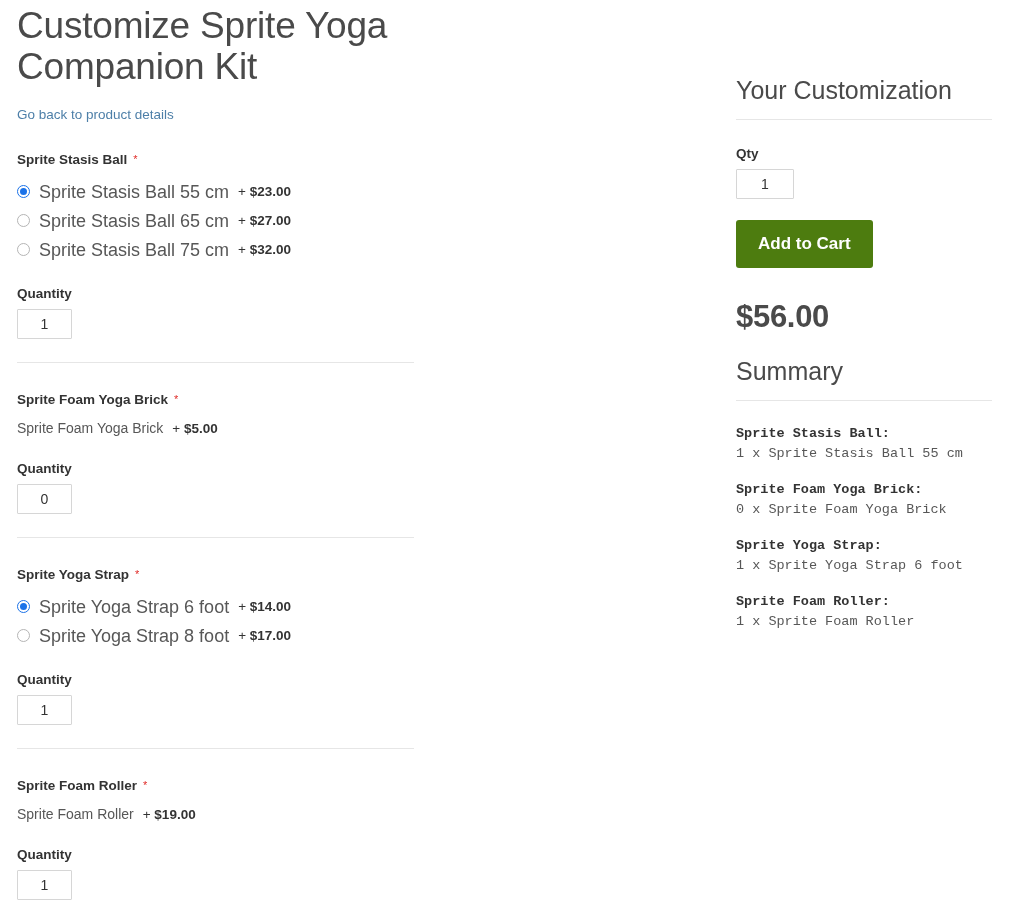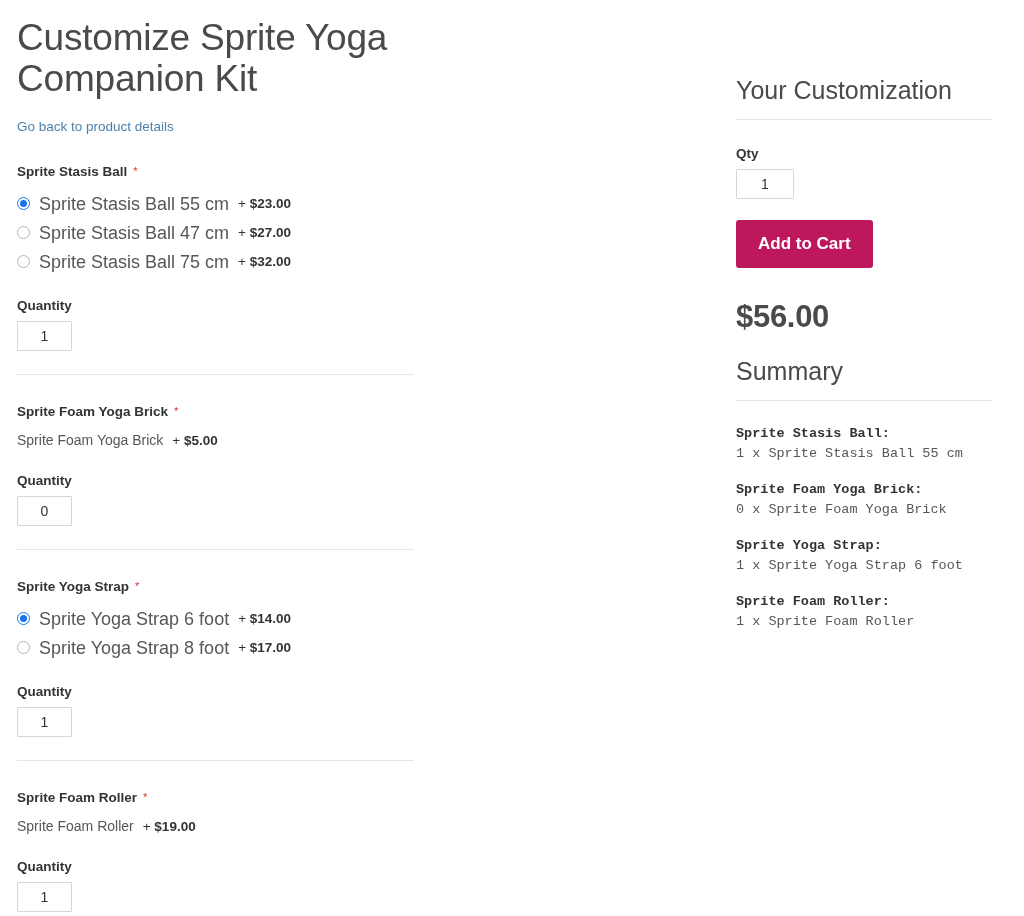--- a/index.html
+++ b/index.html
@@ -27,21 +27,21 @@
     top: 0px;
     width: 420px;
   }
 
   .page-title {
     font-size: 37px;
     font-weight: 300;
     line-height: 41px;
     color: #4a4a4a;
     margin: 0;
-    padding-top: 17px;
+    padding-top: 5px;
     letter-spacing: -0.2px;
     width: 410px;
   }
 
   .back-link {
     display: inline-block;
     margin-top: 20px;
     font-size: 13.5px;
     color: #4d7fa8;
     text-decoration: none;
@@ -195,21 +195,21 @@
     text-align: center;
     line-height: 28px;
     border-radius: 1px;
     outline: none;
     padding: 0;
   }
 
   .add-to-cart {
     margin-top: 21px;
     display: inline-block;
-    background: #be185d;
+    background: #4d7c0f;
     border: 0;
     border-radius: 3px;
     color: #ffffff;
     font-family: "Liberation Sans", sans-serif;
     font-size: 17px;
     font-weight: bold;
     padding: 0 22px;
     height: 48px;
     line-height: 48px;
     cursor: pointer;
@@ -255,21 +255,21 @@
 
     <a class="back-link" href="#">Go back to product details</a>
 
     <div id="options-host">
         <div class="option-block"><div class="option-title">Sprite Stasis Ball<span class="req-star">*</span></div><div class="radio-row">
             <span class="radio-mark checked"></span>
             <span class="opt-label">Sprite Stasis Ball 55 cm</span>
             <span class="opt-price"><span>+</span> <b>$23.00</b></span>
           </div><div class="radio-row">
             <span class="radio-mark"></span>
-            <span class="opt-label">Sprite Stasis Ball 47 cm</span>
+            <span class="opt-label">Sprite Stasis Ball 65 cm</span>
             <span class="opt-price"><span>+</span> <b>$27.00</b></span>
           </div><div class="radio-row">
             <span class="radio-mark"></span>
             <span class="opt-label">Sprite Stasis Ball 75 cm</span>
             <span class="opt-price"><span>+</span> <b>$32.00</b></span>
           </div><div class="qty-label">Quantity</div><input type="text" class="qty-box" value="1" style=""></div>
         <hr class="divider">
         <div class="option-block"><div class="option-title">Sprite Foam Yoga Brick<span class="req-star">*</span></div><div class="single-opt-row">
             <span class="opt-label">Sprite Foam Yoga Brick</span>
             <span class="opt-price"><span>+</span> <b>$5.00</b></span>

